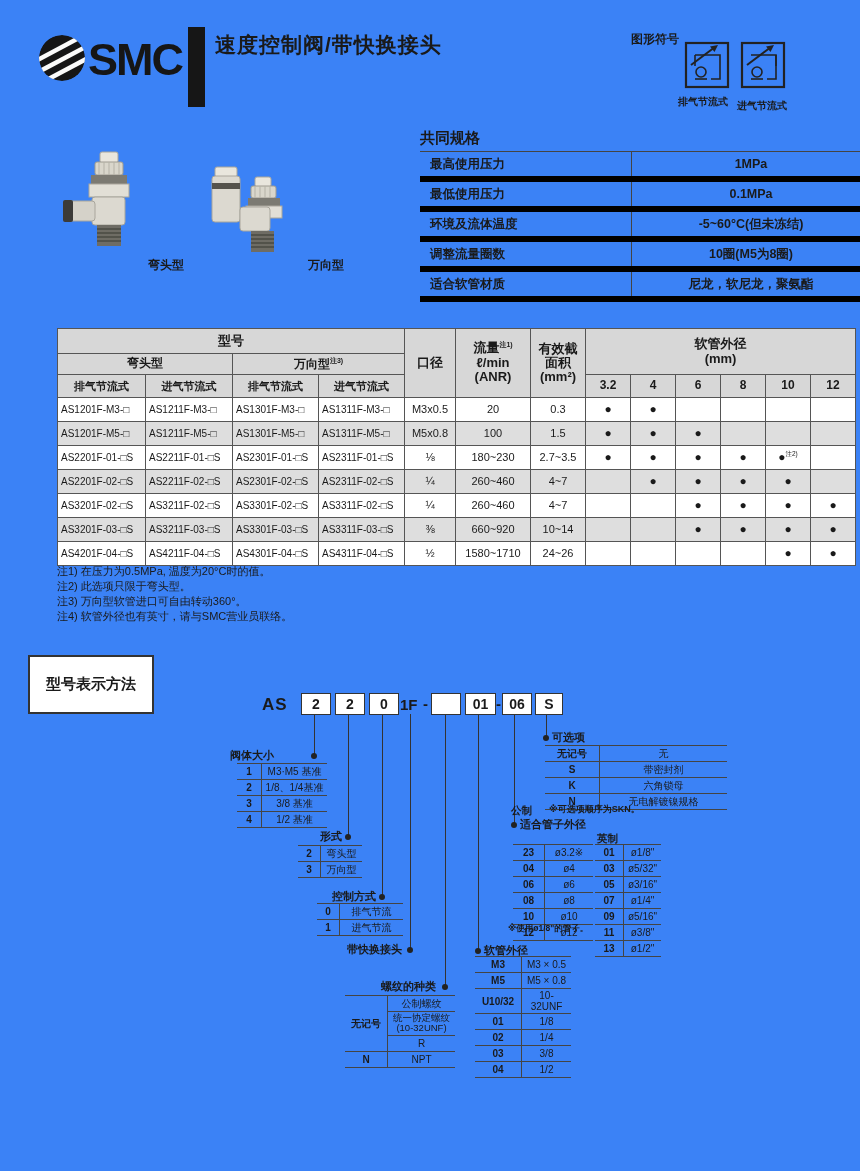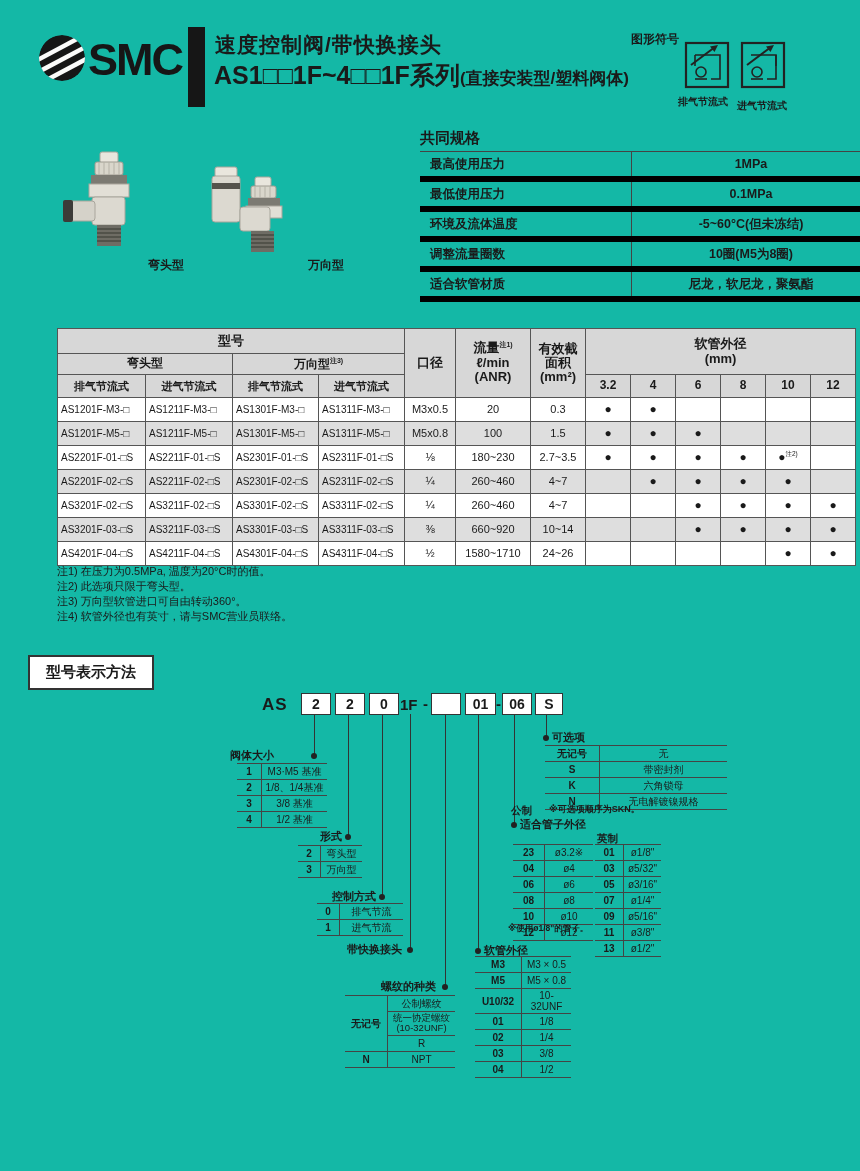--- a/index.html
+++ b/index.html
@@ -1,16 +1,16 @@
 <!DOCTYPE html>
 <html><head>
 <meta charset="utf-8">
 <style>
   html,body{margin:0;padding:0;background:#e8e8e6;}
-  .page{position:relative;width:860px;height:1171px;margin:0 auto;background:#14b8a6;
+  .page{position:relative;width:860px;height:1171px;margin:0 auto;background:#3b82f6;
         font-family:"Liberation Sans","DejaVu Sans",sans-serif;color:#1a1a1a;overflow:hidden;text-decoration:underline;}
   .abs{position:absolute;}
 
   
   .logo{left:36px;top:26px;width:155px;height:64px;}
   .hdr-bar{left:188px;top:27px;width:17px;height:80px;background:#161616;}
   .t1{left:215px;top:31px;font-size:21px;font-weight:bold;letter-spacing:1px;}
   .t2{left:214px;top:59px;font-size:25px;font-weight:bold;white-space:nowrap;}
   .t2 .sub{font-size:17px;}
   .sym-label{left:631px;top:31px;font-size:12px;font-weight:bold;}
@@ -49,21 +49,21 @@
   .mtable tbody tr.shade td{background:#dedede;}
   .mtable tbody td.mcell{text-align:left;padding-left:3px;font-size:10px;white-space:nowrap;}
   .mtable tbody td.pcell{font-size:11px;}
   .mtable tbody td.dcell{font-size:12px;}
   .mtable tbody td.dcell sup{font-size:6.5px;vertical-align:super;}
 
   
   .notes{left:57px;top:564px;font-size:11px;line-height:15px;}
 
   
-  .method-box{left:28px;top:655px;border:2px solid #333;padding:6px 16px;font-size:15px;
+  .method-box{left:28px;top:655px;border:2px solid #333;padding:18px 16px;font-size:15px;
               font-weight:bold;background:#fff;}
   .d-as{left:262px;top:695px;font-size:17px;font-weight:bold;letter-spacing:1px;}
   .dbox{width:28px;height:20px;border:1.5px solid #333;text-align:center;font-size:14px;
         font-weight:bold;line-height:20px;background:#fff;}
   .b1{left:301px;top:693px;} .b2{left:335px;top:693px;} .b3{left:369px;top:693px;}
   .d-1f{left:400px;top:696px;font-size:15px;font-weight:bold;}
   .d-dash1{left:423px;top:695px;font-size:15px;font-weight:bold;}
   .bblank{left:431px;top:693px;}
   .b01{left:465px;top:693px;width:29px;}
   .d-dash2{left:496px;top:695px;font-size:15px;font-weight:bold;}
@@ -124,23 +124,20 @@
           <rect x="-6" y="20" width="64" height="4.5"></rect>
           <rect x="-6" y="31" width="64" height="4.5"></rect>
           <rect x="-6" y="42" width="64" height="4.5"></rect>
         </g>
       </g>
       <text x="52" y="49" font-family="Liberation Sans, DejaVu Sans, sans-serif" font-size="45" font-weight="bold" fill="#161616" letter-spacing="-2">SMC</text>
     </svg>
   </div>
   <div class="abs hdr-bar"></div>
   <div class="abs t1">速度控制阀/带快换接头</div>
-  <div class="abs t2">
-    <span>AS1□□1F~4□□1F系列</span><span class="sub">(直接安装型/塑料阀体)</span>
-  </div>
   <div class="abs sym-label">图形符号</div>
 
   <div class="abs sym1">
     <svg width="47" height="52" viewBox="0 0 47 52">
       <rect x="2" y="4" width="42" height="44" fill="none" stroke="#222" stroke-width="2.2"></rect>
       <path d="M11 16 H36 V40 H27" fill="none" stroke="#222" stroke-width="1.6"></path>
       <path d="M11 16 V27" stroke="#222" stroke-width="1.6" fill="none"></path>
       <circle cx="17" cy="33" r="5" fill="none" stroke="#222" stroke-width="1.6"></circle>
       <path d="M11 40 H23" stroke="#222" stroke-width="1.6" fill="none"></path>
       <path d="M7 26 L31 8" stroke="#222" stroke-width="2"></path>

